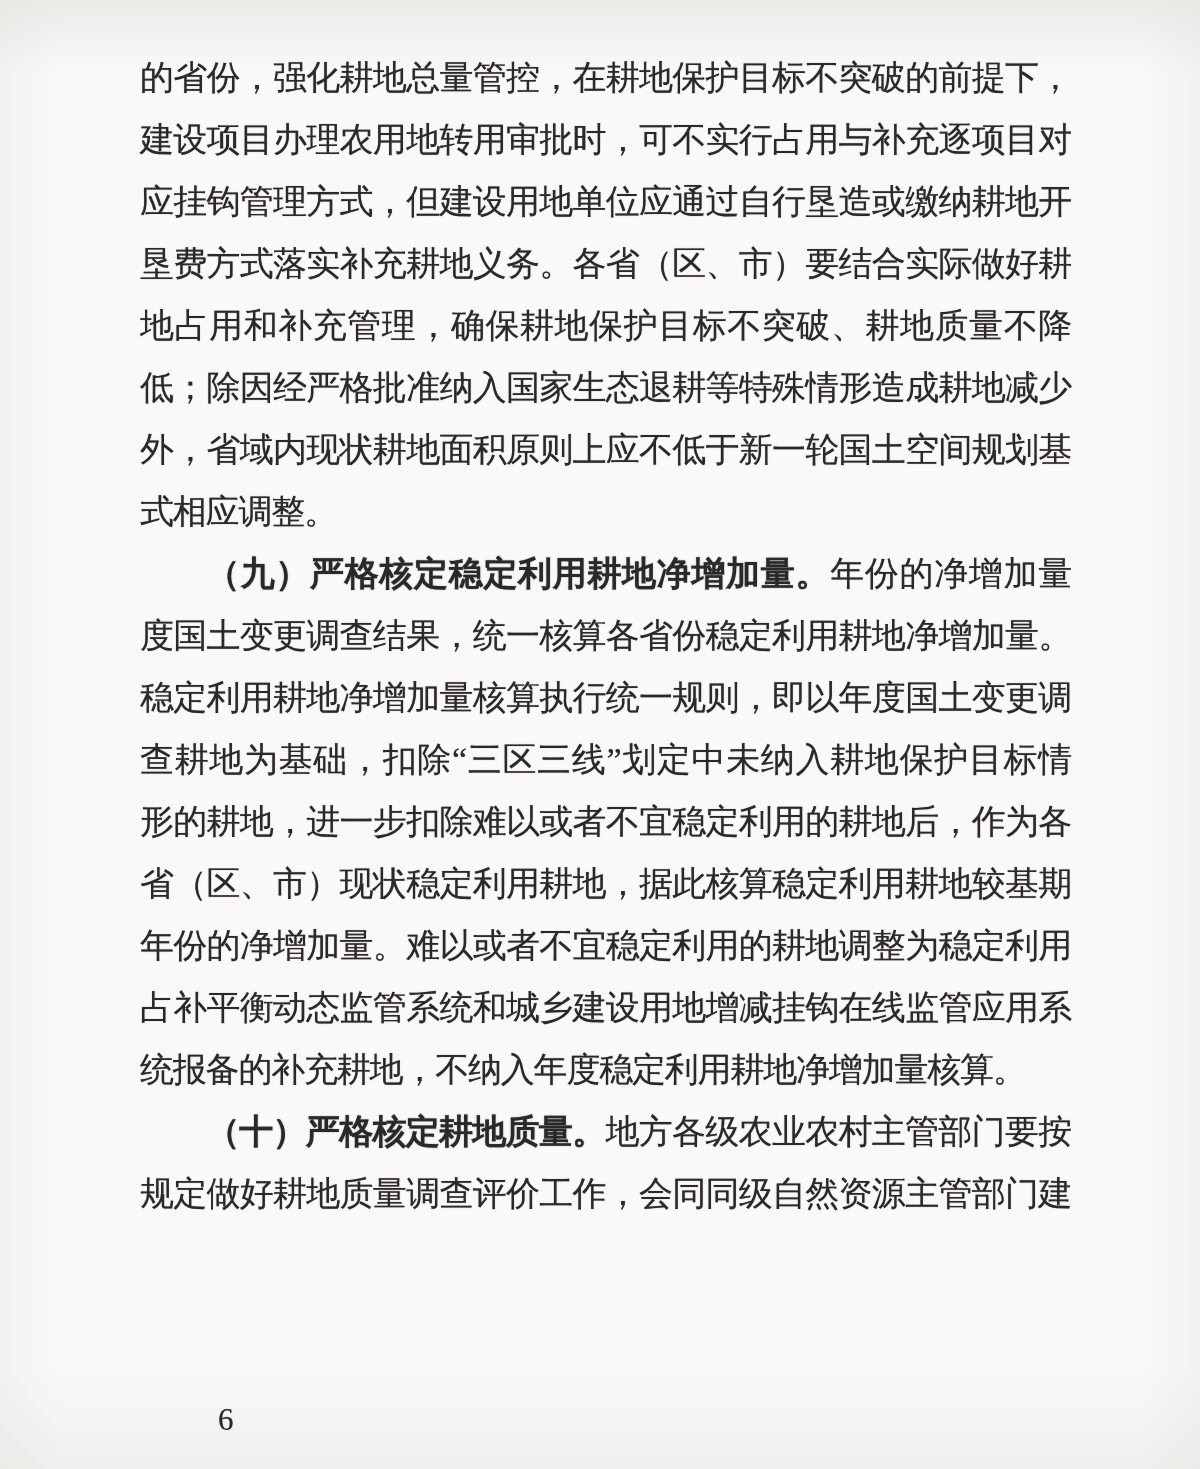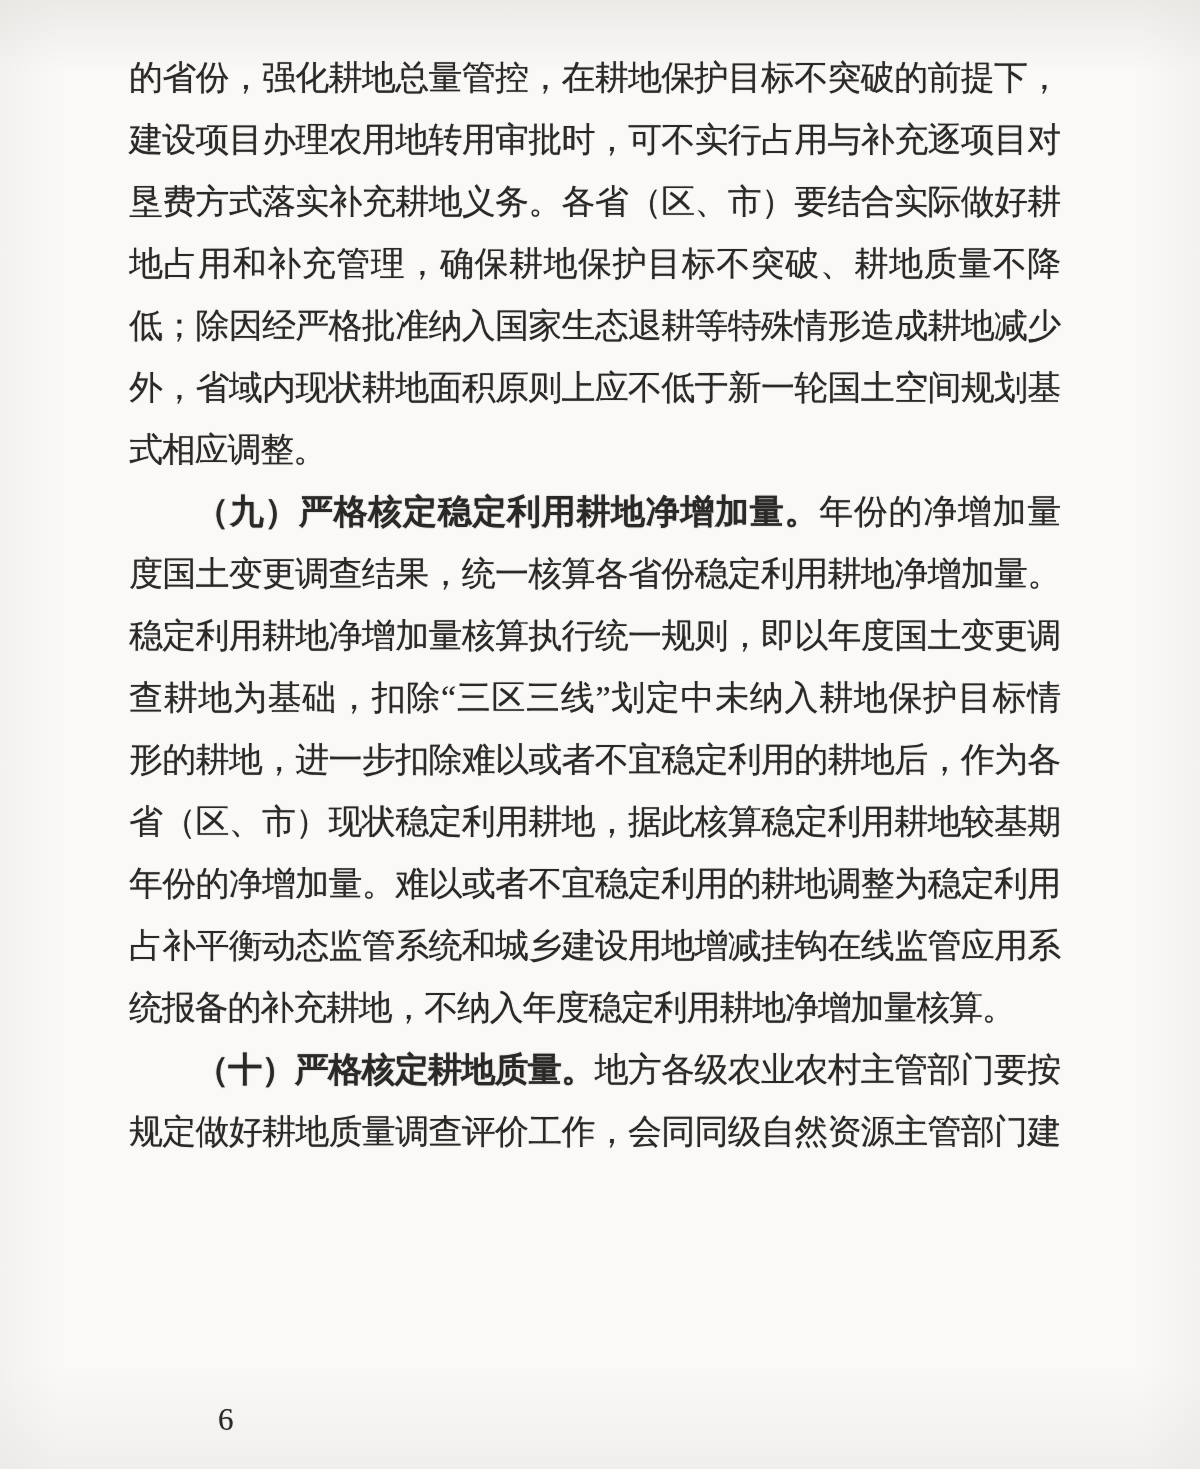--- a/index.html
+++ b/index.html
@@ -22,21 +22,21 @@
     inset: 0;
     pointer-events: none;
     background:
       linear-gradient(180deg, rgba(222,220,216,0.50) 0%, rgba(255,255,255,0) 5%,
                       rgba(255,255,255,0) 93%, rgba(226,224,220,0.40) 100%),
       linear-gradient(90deg, rgba(230,228,224,0.35) 0%, rgba(255,255,255,0) 5%,
                       rgba(255,255,255,0) 95%, rgba(230,228,224,0.35) 100%);
   }
   .text-block {
     position: absolute;
-    left: 129px;
+    left: 140px;
     top: 47px;
     width: 931px;
   }
   .line {
     height: 62px;
     line-height: 62px;
     font-size: 34px;
     letter-spacing: -1.2px;
     color: var(--ink, #2b2927);
     text-shadow: 0 0 1px rgba(43,41,39,0.55);
@@ -67,20 +67,21 @@
     text-shadow: 0 0 1px rgba(43,41,39,0.5);
   }
 </style>
 </head>
 <body>
 
 <div class="page" style="--paper: #faf9f7; --ink: #2b2927;">
   <div class="text-block" id="text-block">
       <div class="line"><span>的省份，强化耕地总量管控，在耕地保护目标不突破的前提下，</span></div>
       <div class="line"><span>建设项目办理农用地转用审批时，可不实行占用与补充逐项目对</span></div>
+      <div class="line"><span>应挂钩管理方式，但建设用地单位应通过自行垦造或缴纳耕地开</span></div>
       <div class="line"><span>垦费方式落实补充耕地义务。各省（区、市）要结合实际做好耕</span></div>
       <div class="line"><span>地占用和补充管理，确保耕地保护目标不突破、耕地质量不降</span></div>
       <div class="line"><span>低；除因经严格批准纳入国家生态退耕等特殊情形造成耕地减少</span></div>
       <div class="line"><span>外，省域内现状耕地面积原则上应不低于新一轮国土空间规划基</span></div>
       <div class="line plain"><span>式相应调整。</span></div>
       <div class="line indent"><span class="seg-bold">（九）严格核定稳定利用耕地净增加量。</span><span>年份的净增加量</span></div>
       <div class="line"><span>度国土变更调查结果，统一核算各省份稳定利用耕地净增加量。</span></div>
       <div class="line"><span>稳定利用耕地净增加量核算执行统一规则，即以年度国土变更调</span></div>
       <div class="line"><span>查耕地为基础，扣除“三区三线”划定中未纳入耕地保护目标情</span></div>
       <div class="line"><span>形的耕地，进一步扣除难以或者不宜稳定利用的耕地后，作为各</span></div>

